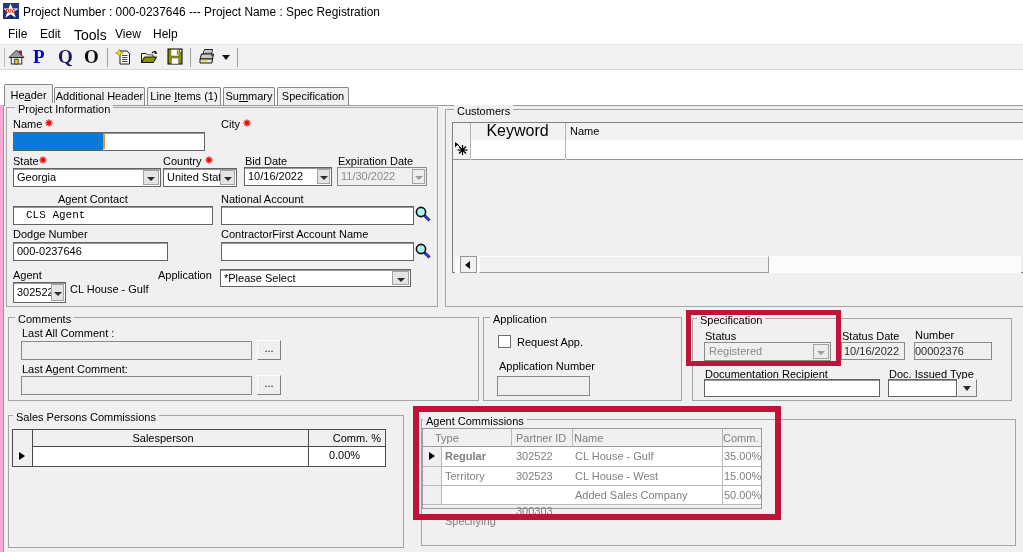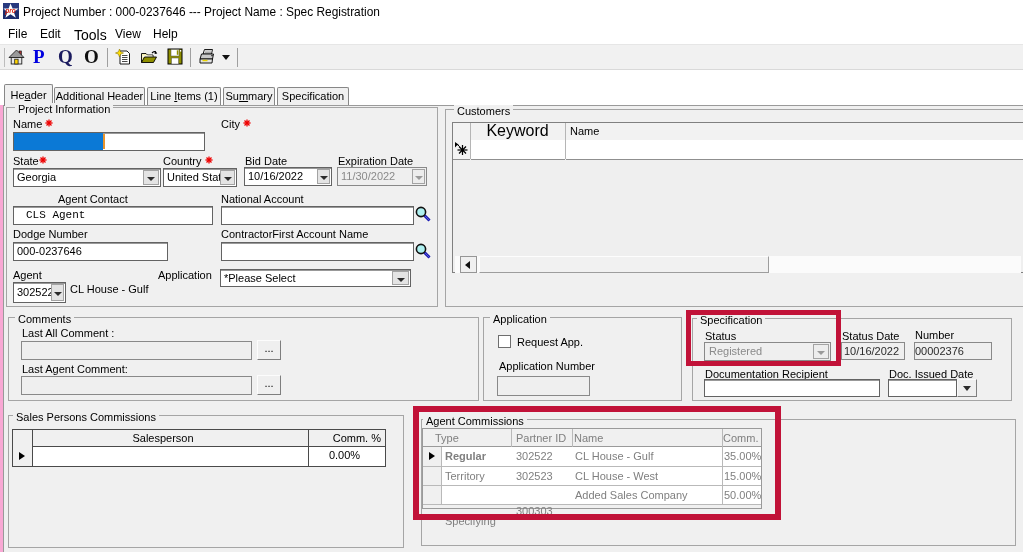--- a/index.html
+++ b/index.html
@@ -251,21 +251,21 @@
   <div class="lbl" style="left:705px;top:331px;">Status</div>
   <div class="dfld" style="left:704px;top:342px;width:127px;height:19px;line-height:17px;padding-left:4px;color:#8a8a8a;">Registered<span class="cbtn" style="width:16px;background:#ededed;">
         <span class="dn dng" style="left:3px;top:6px;"></span>
       </span></div>
   <div class="lbl" style="left:842px;top:331px;">Status Date</div>
   <div class="dfld" style="left:841px;top:342px;width:64px;height:18px;line-height:16px;padding-left:2px;color:#2b2b2b;">10/16/2022</div>
   <div class="lbl" style="left:915px;top:330px;">Number</div>
   <div class="dfld" style="left:914px;top:342px;width:78px;height:18px;line-height:16px;color:#2b2b2b;">00002376</div>
   <div class="lbl" style="left:705px;top:369px;">Documentation Recipient</div>
   <div class="fld" style="left:704px;top:379px;width:176px;height:18px;"></div>
-  <div class="lbl" style="left:889px;top:369px;">Doc. Issued Date</div>
+  <div class="lbl" style="left:889px;top:369px;">Doc. Issued Type</div>
   <div class="fld" style="left:888px;top:379px;width:69px;height:18px;"></div>
   <div class="abs" style="left:957px;top:379px;width:20px;height:18px;background:#efefef;border:1px solid #7e7e7e;border-top-color:#fafafa;border-left-color:#fafafa;box-sizing:border-box;">
       <span class="dn" style="left:5px;top:6px;border-left-width:4.5px;border-right-width:4.5px;border-top-width:5px;"></span>
     </div>
 
   <div class="redbox" style="left:686px;top:310px;width:155px;height:56px;"></div>
   <div class="redbox" style="left:413px;top:406px;width:368px;height:114px;border-width:6px;"></div>
 
   <div class="grp" style="left:8px;top:415px;width:396px;height:133px;">
       <span style="left:4px;">Sales Persons Commissions</span>

